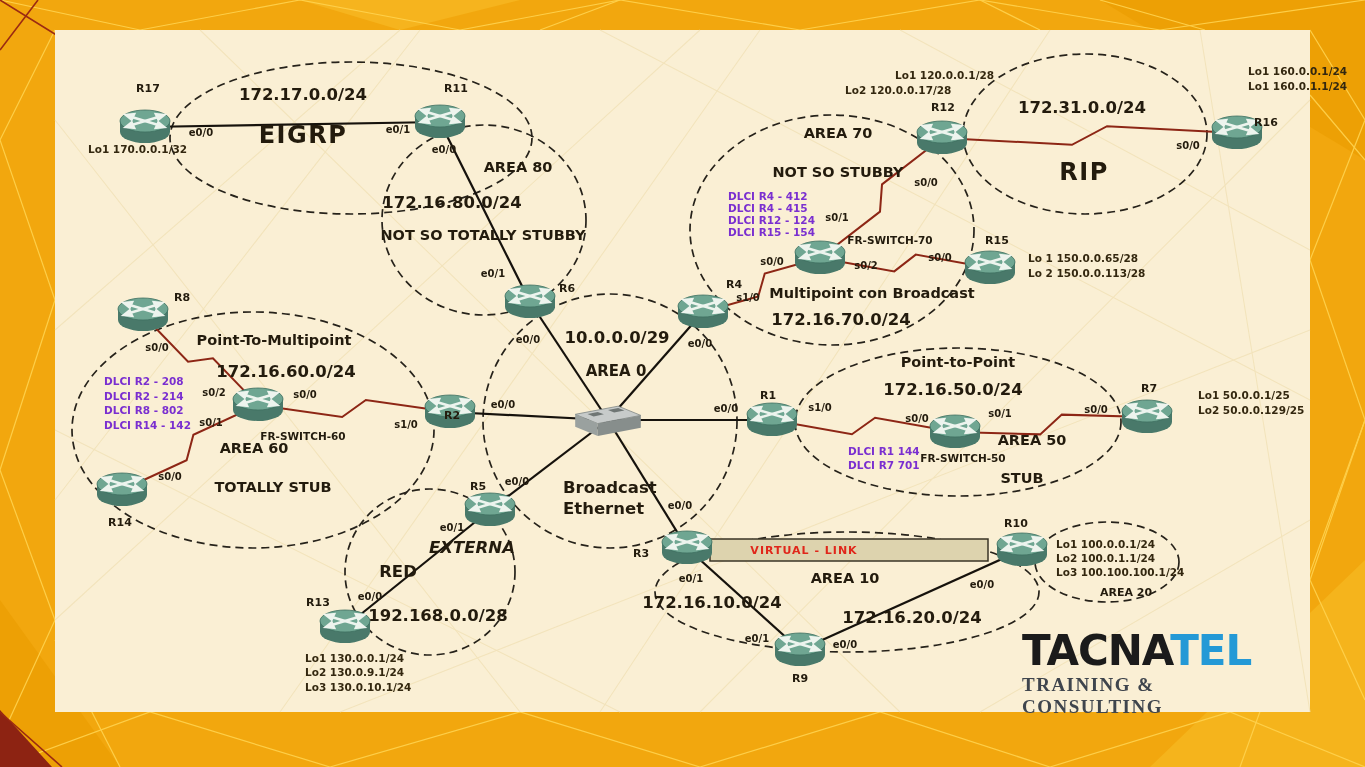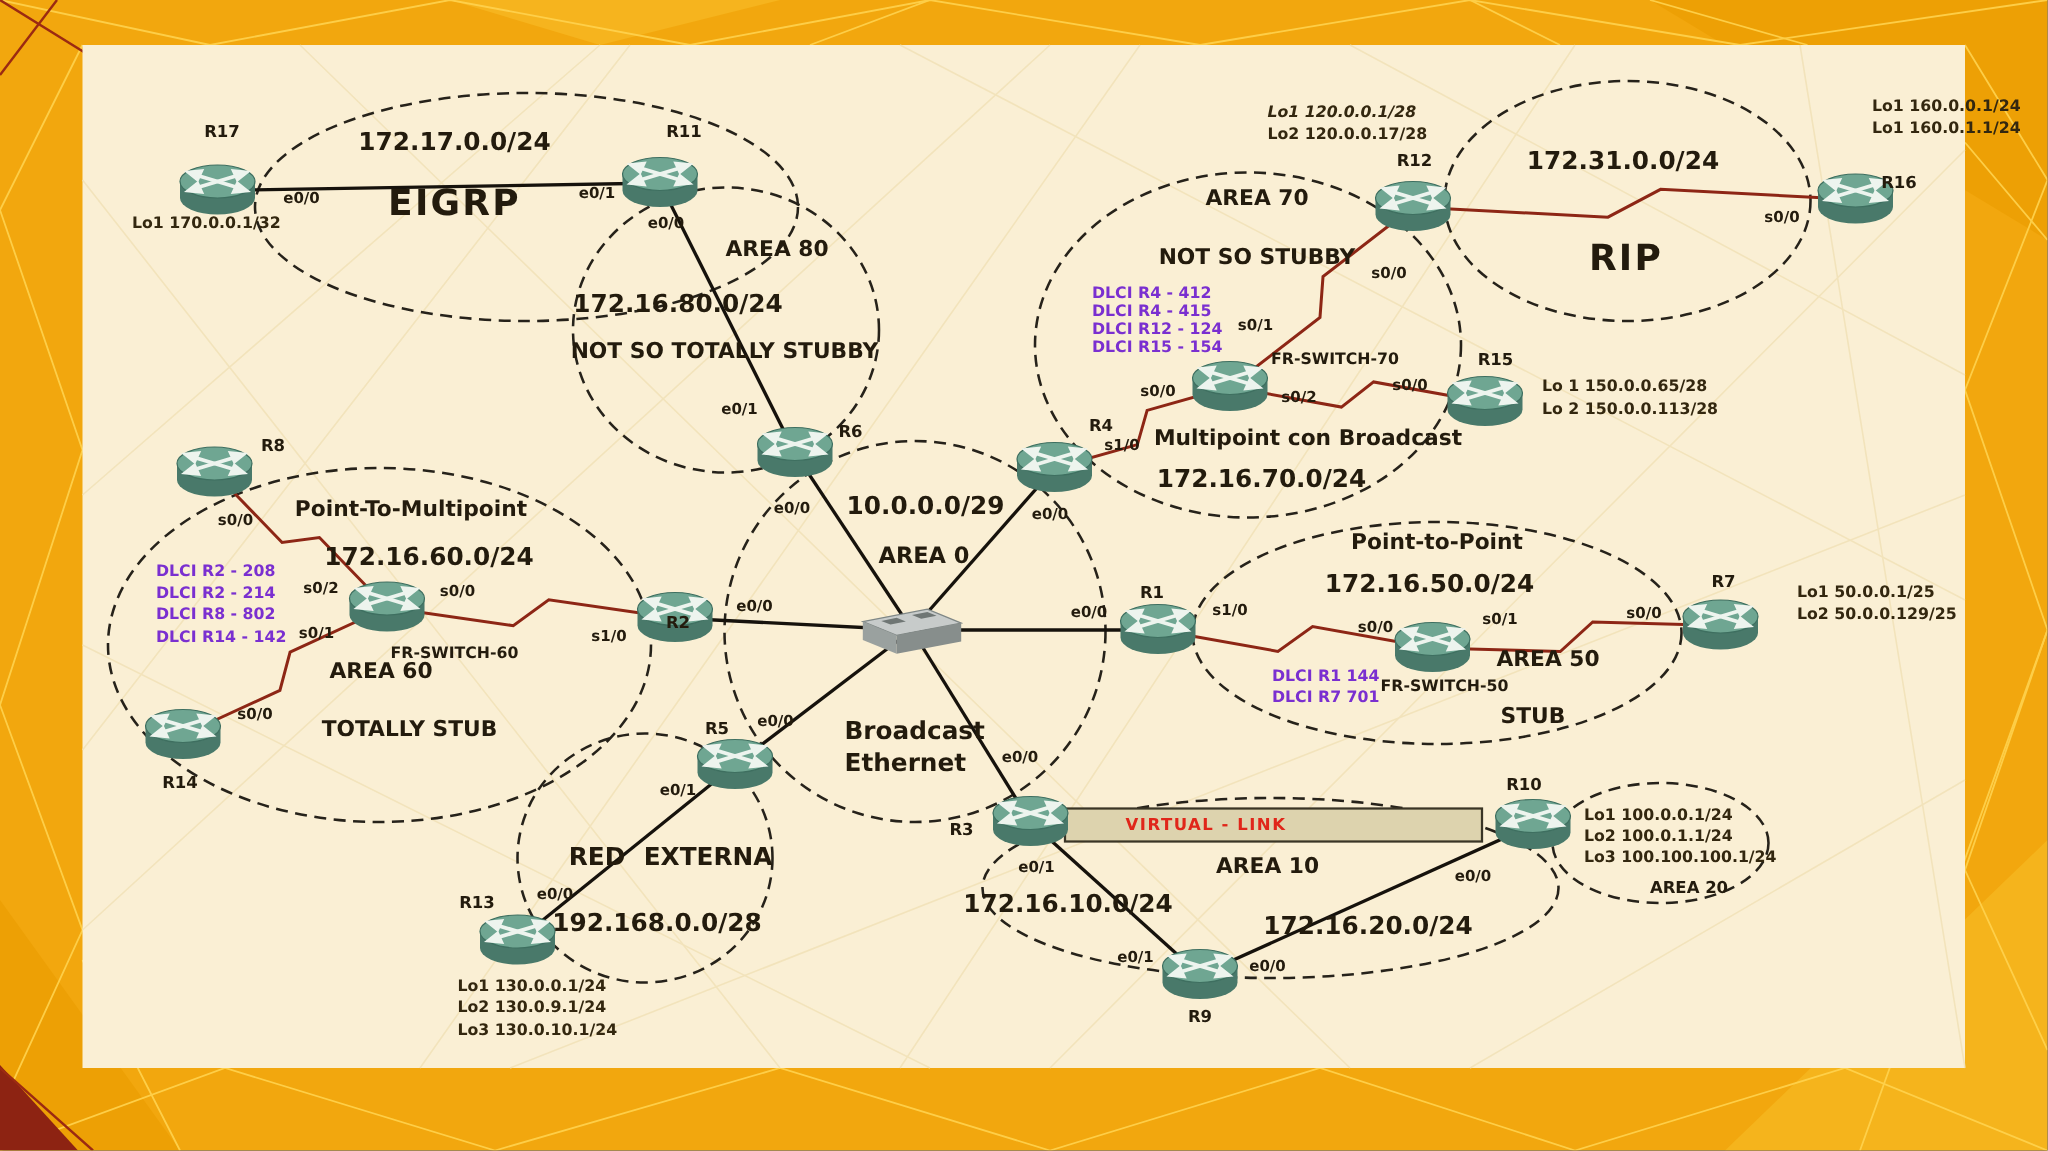--- a/index.html
+++ b/index.html
@@ -184,21 +184,21 @@
       <div class="lbl port" style="left: 748px; top: 298px;">s1/0</div>
       <div class="lbl port" style="left: 772px; top: 262px;">s0/0</div>
       <div class="lbl port" style="left: 837px; top: 218px;">s0/1</div>
       <div class="lbl port" style="left: 866px; top: 266px;">s0/2</div>
       <div class="lbl fr" style="left: 890px; top: 240px;">FR-SWITCH-70</div>
       <div class="lbl area" style="left: 872px; top: 293px;">Multipoint con Broadcast</div>
       <div class="lbl net" style="left: 841px; top: 320px;">172.16.70.0/24</div>
       <div class="lbl port" style="left: 700px; top: 344px;">e0/0</div>
       <div class="lbl rname" style="left: 943px; top: 107px;">R12</div>
       <div class="lbl port" style="left: 926px; top: 183px;">s0/0</div>
-      <div class="lbl lo al" style="left: 845px; top: 75px; font-style: italic;">Lo1 120.0.0.1/28</div>
+      <div class="lbl lo al" style="left: 895px; top: 75px;">Lo1 120.0.0.1/28</div>
       <div class="lbl lo al" style="left: 845px; top: 90px;">Lo2 120.0.0.17/28</div>
       <div class="lbl net" style="left: 1082px; top: 108px;">172.31.0.0/24</div>
       <div class="lbl proto" style="left: 1084px; top: 172px;">RIP</div>
       <div class="lbl rname" style="left: 1266px; top: 122px;">R16</div>
       <div class="lbl port" style="left: 1188px; top: 146px;">s0/0</div>
       <div class="lbl lo al" style="left: 1248px; top: 71px;">Lo1 160.0.0.1/24</div>
       <div class="lbl lo al" style="left: 1248px; top: 86px;">Lo1 160.0.1.1/24</div>
       <div class="lbl rname" style="left: 997px; top: 240px;">R15</div>
       <div class="lbl port" style="left: 940px; top: 258px;">s0/0</div>
       <div class="lbl lo al" style="left: 1028px; top: 258px;">Lo 1 150.0.0.65/28</div>
@@ -232,21 +232,21 @@
       <div class="lbl area" style="left: 1032px; top: 440px;">AREA 50</div>
       <div class="lbl area" style="left: 1022px; top: 478px;">STUB</div>
       <div class="lbl rname" style="left: 1149px; top: 388px;">R7</div>
       <div class="lbl port" style="left: 1096px; top: 410px;">s0/0</div>
       <div class="lbl lo al" style="left: 1198px; top: 395px;">Lo1 50.0.0.1/25</div>
       <div class="lbl lo al" style="left: 1198px; top: 410px;">Lo2 50.0.0.129/25</div>
       <div class="lbl rname" style="left: 478px; top: 486px;">R5</div>
       <div class="lbl port" style="left: 517px; top: 482px;">e0/0</div>
       <div class="lbl port" style="left: 452px; top: 528px;">e0/1</div>
       <div class="lbl net" style="left: 398px; top: 572px;">RED</div>
-      <div class="lbl net" style="left: 472px; top: 572px;">EXTERNA</div>
+      <div class="lbl net" style="left: 472px; top: 548px; font-style: italic;">EXTERNA</div>
       <div class="lbl net" style="left: 438px; top: 616px;">192.168.0.0/28</div>
       <div class="lbl rname" style="left: 318px; top: 602px;">R13</div>
       <div class="lbl port" style="left: 370px; top: 597px;">e0/0</div>
       <div class="lbl lo al" style="left: 305px; top: 658px;">Lo1 130.0.0.1/24</div>
       <div class="lbl lo al" style="left: 305px; top: 672px;">Lo2 130.0.9.1/24</div>
       <div class="lbl lo al" style="left: 305px; top: 687px;">Lo3 130.0.10.1/24</div>
       <div class="lbl rname" style="left: 641px; top: 553px;">R3</div>
       <div class="lbl port" style="left: 680px; top: 506px;">e0/0</div>
       <div class="lbl port" style="left: 691px; top: 579px;">e0/1</div>
       <div class="lbl vlink" style="left: 804px; top: 550px;">VIRTUAL - LINK</div>
@@ -257,13 +257,17 @@
       <div class="lbl port" style="left: 982px; top: 585px;">e0/0</div>
       <div class="lbl rname" style="left: 800px; top: 678px;">R9</div>
       <div class="lbl port" style="left: 757px; top: 639px;">e0/1</div>
       <div class="lbl port" style="left: 845px; top: 645px;">e0/0</div>
       <div class="lbl lo al" style="left: 1056px; top: 544px;">Lo1 100.0.0.1/24</div>
       <div class="lbl lo al" style="left: 1056px; top: 558px;">Lo2 100.0.1.1/24</div>
       <div class="lbl lo al" style="left: 1056px; top: 572px;">Lo3 100.100.100.1/24</div>
       <div class="lbl area-sm" style="left: 1126px; top: 592px;">AREA 20</div>
     </div>
 
+  <div id="logo">
+    <div class="word"><span class="p1">TACNA</span><span class="p2">TEL</span></div>
+    <div class="tag">TRAINING &amp; CONSULTING</div>
+  </div>
 </div>
 
 </body></html>

